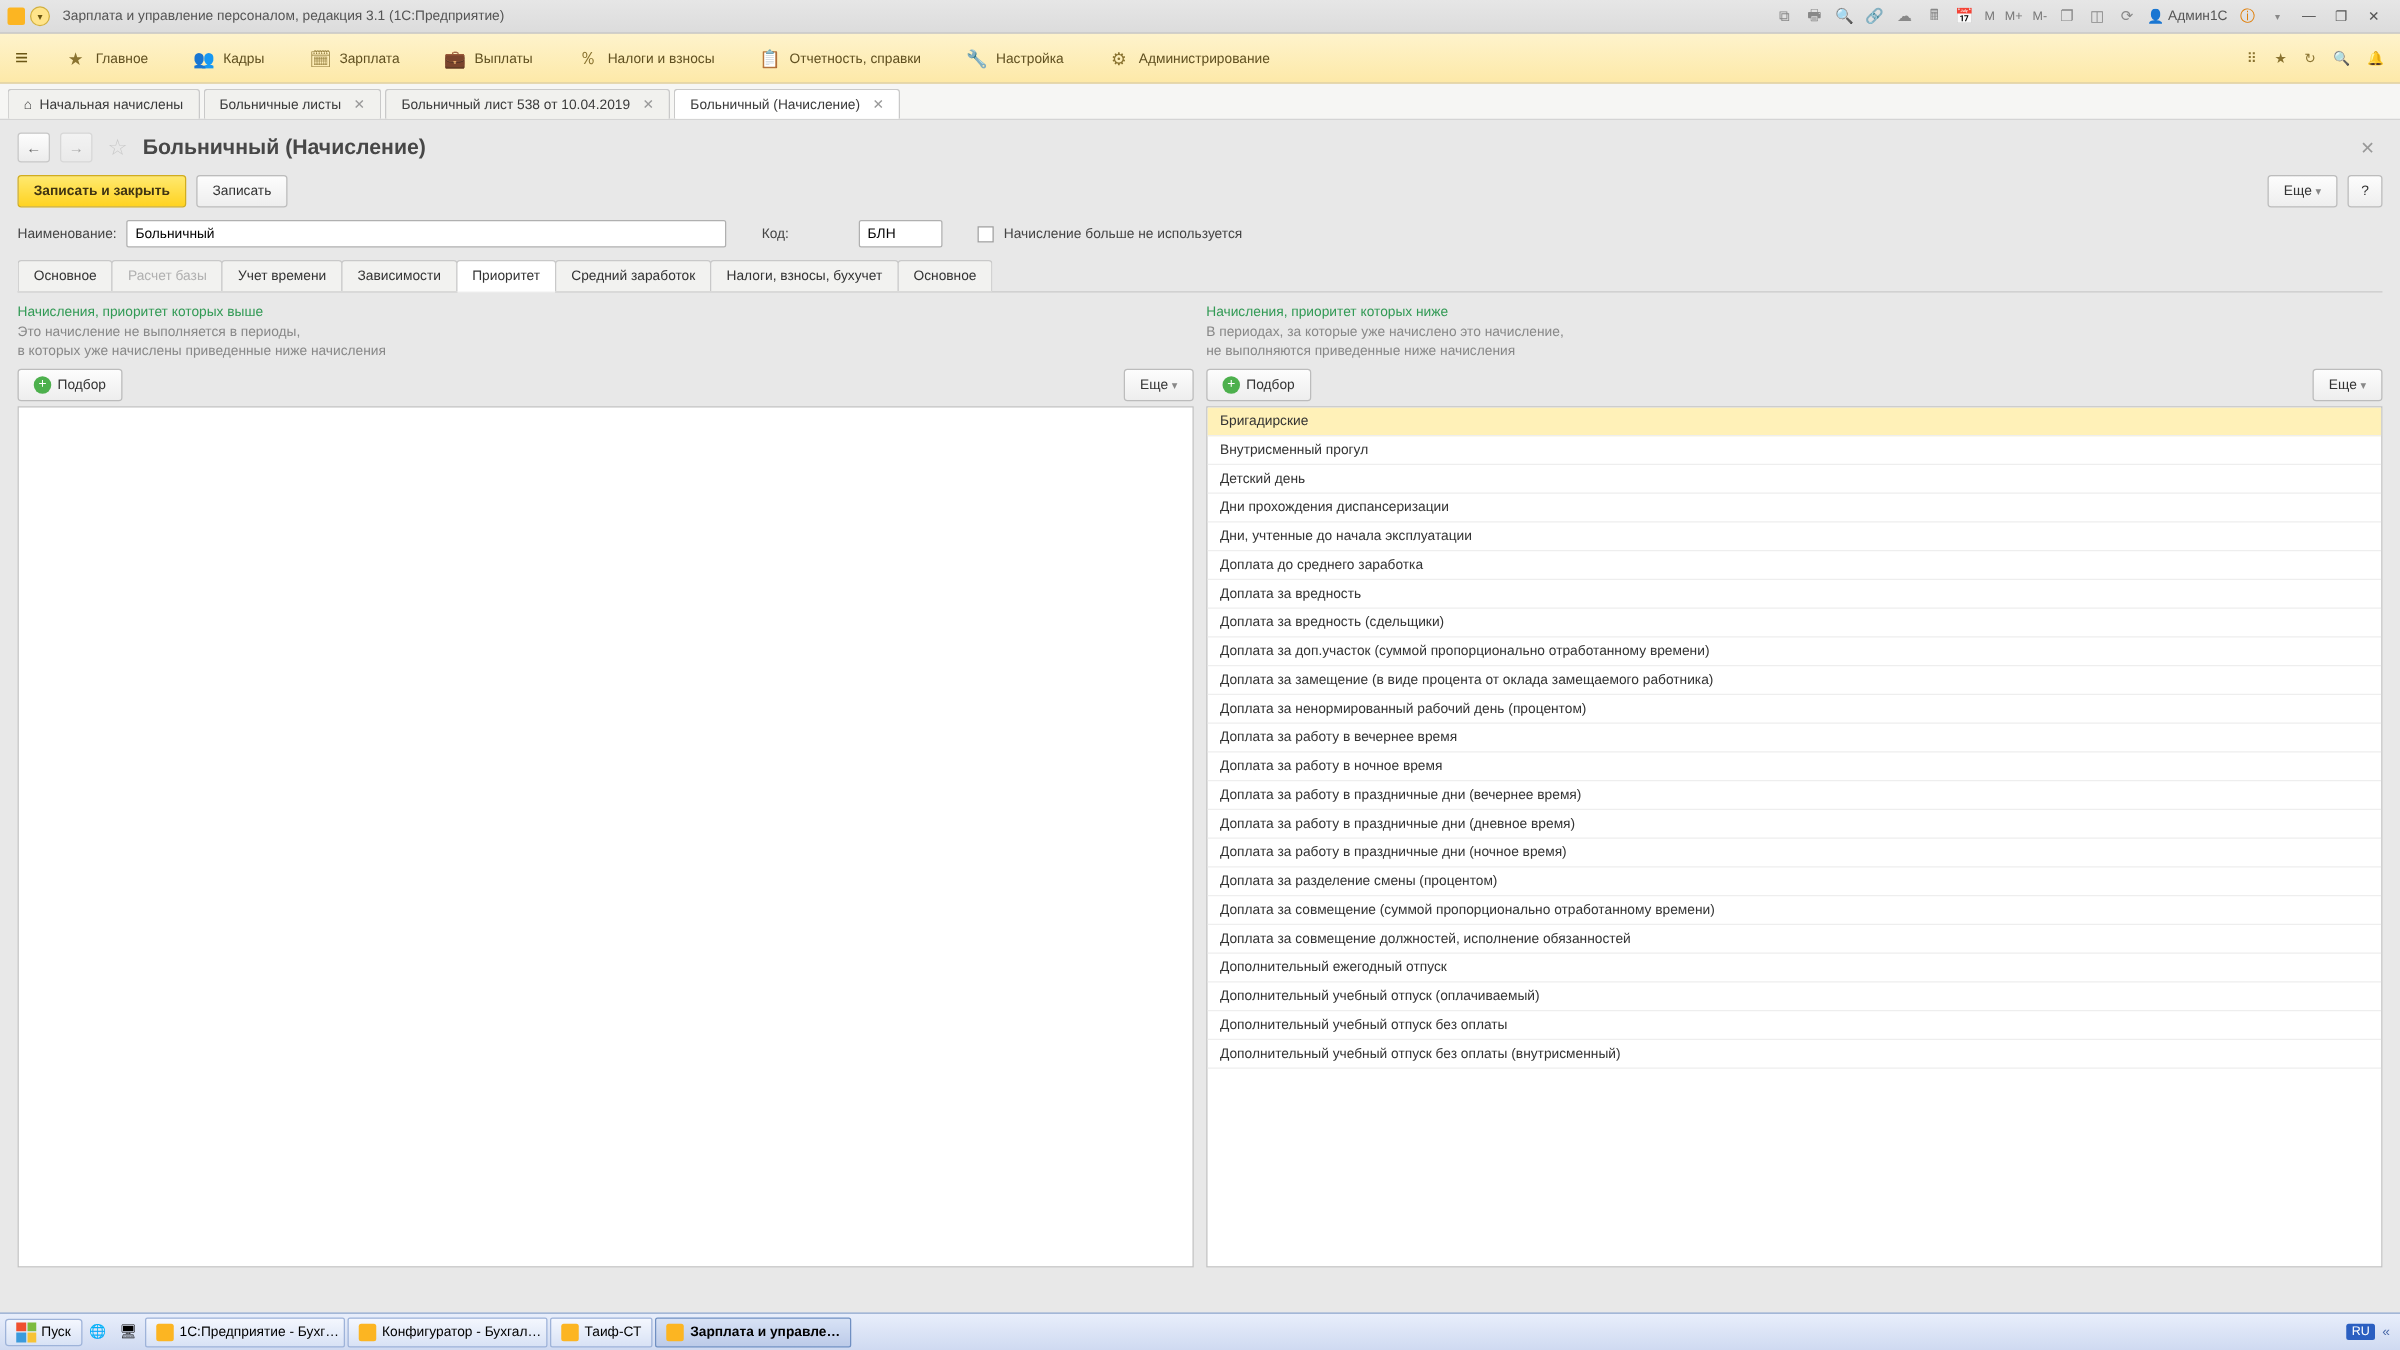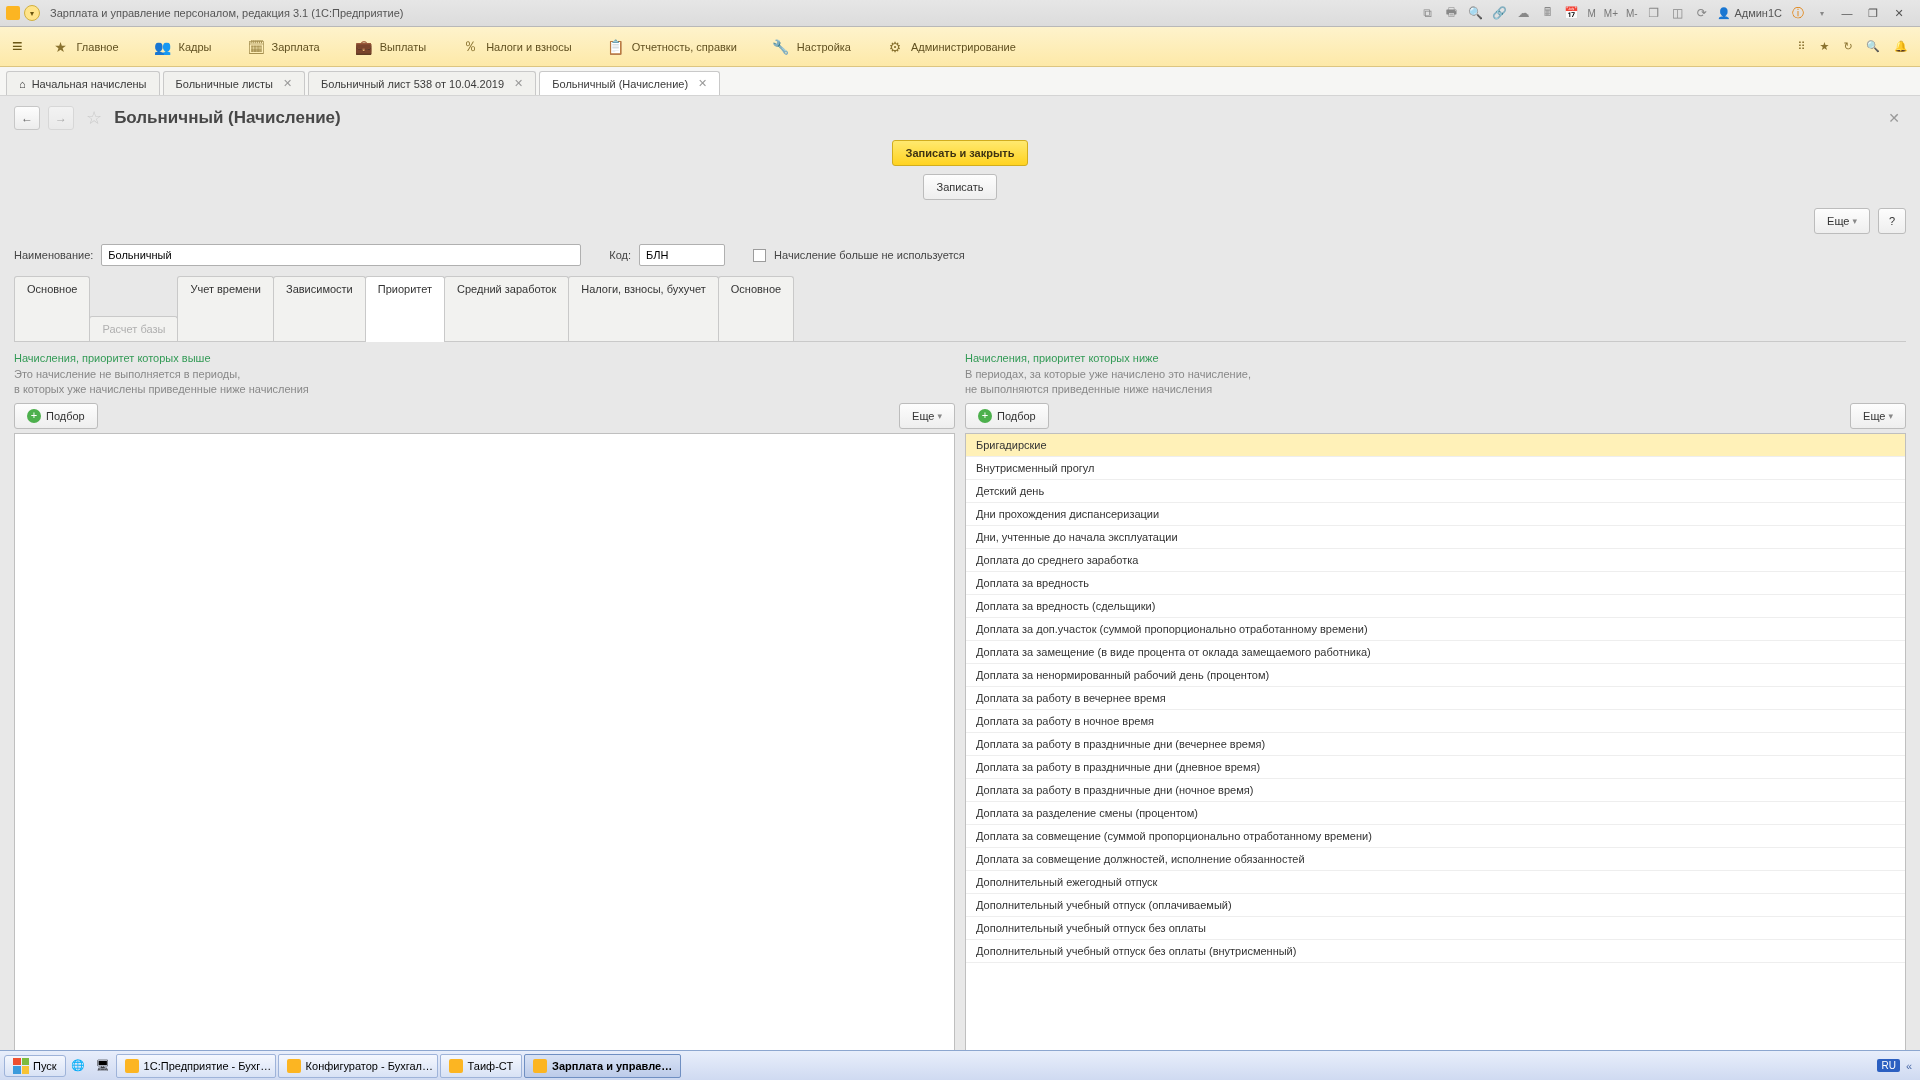--- a/index.html
+++ b/index.html
@@ -34,40 +34,40 @@
 .tab .home-ico { font-size:11px; }
 
 
 .pageheader { display:flex; align-items:center; padding:10px 14px 0 14px; gap:8px; }
 .nav-btn { width:26px; height:24px; border:1px solid #c7c7c7; background:linear-gradient(#fdfdfd,#ececec); border-radius:3px; display:flex; align-items:center; justify-content:center; color:#666; cursor:pointer; font-size:12px; }
 .star { font-size:18px; color:#c9c9c9; cursor:pointer; margin:0 4px; }
 .pagetitle { font-size:17px; font-weight:bold; color:#474747; }
 .close-page { margin-left:auto; color:#999; cursor:pointer; font-size:14px; margin-right:6px; }
 
 
-.actionbar { padding:10px 14px; display:flex; align-items:center; gap:8px;flex-direction:column; }
+.actionbar { padding:10px 14px; display:flex; align-items:center; gap:8px; }
 .btn { height:26px; padding:0 12px; border:1px solid #bcbcbc; background:linear-gradient(#fdfdfd,#eee); border-radius:3px; cursor:pointer; display:flex; align-items:center; color:#333; }
 .btn.primary { background:linear-gradient(#ffe96f,#ffd321); border-color:#d1ad1e; font-weight:bold; color:#3f3312; }
 .btn.more::after { content:" ▾"; color:#888; font-size:9px; margin-left:3px; }
 .actionbar-right { margin-left:auto; display:flex; gap:8px; }
 
 
 .formrow { padding:0 14px 10px 14px; display:flex; align-items:center; gap:8px; color:#444; }
 .formrow label { white-space:nowrap; }
 .textinput { height:22px; border:1px solid #b0b0b0; border-radius:2px; padding:0 6px; background:#fff; }
-.code-input { width:86px; }
+.code-input { width:67px;margin-left:48px; }
 .name-input { width:480px; }
 .chk { width:13px; height:13px; border:1px solid #9c9c9c; background:#fff; }
 
 
 .inntabs { display:flex; margin:0 14px; border-bottom:1px solid #c9c9c9; }
 .itab { padding:6px 12px; border:1px solid #c9c9c9; border-bottom:none; margin-right:-1px; background:#f2f2f0; color:#333; cursor:pointer; border-radius:3px 3px 0 0; }
 .itab.active { background:#fff; position:relative; }
 .itab.active::after { content:""; position:absolute; left:0; right:0; bottom:-1px; height:1px; background:#fff; }
-.itab.disabled { color:#b0b0b0;margin-top:40px; }
+.itab.disabled { color:#b0b0b0; }
 
 
 .prio-wrap { display:flex; gap:10px; margin:10px 14px 0 14px; height:770px; }
 .panel { flex:1; display:flex; flex-direction:column; }
 .panel-title { color:#329a55; margin-bottom:3px; }
 .panel-desc { color:#888; line-height:1.35; margin-bottom:6px; }
 .panel-toolbar { display:flex; align-items:center; gap:8px; margin-bottom:4px; }
 .plus-btn { display:flex; align-items:center; gap:5px; }
 .plus-ico { width:14px; height:14px; background:#4db04d; border-radius:50%; color:#fff; display:flex; align-items:center; justify-content:center; font-size:11px; line-height:1; }
 .panel-toolbar .btn.more { margin-left:auto; }

